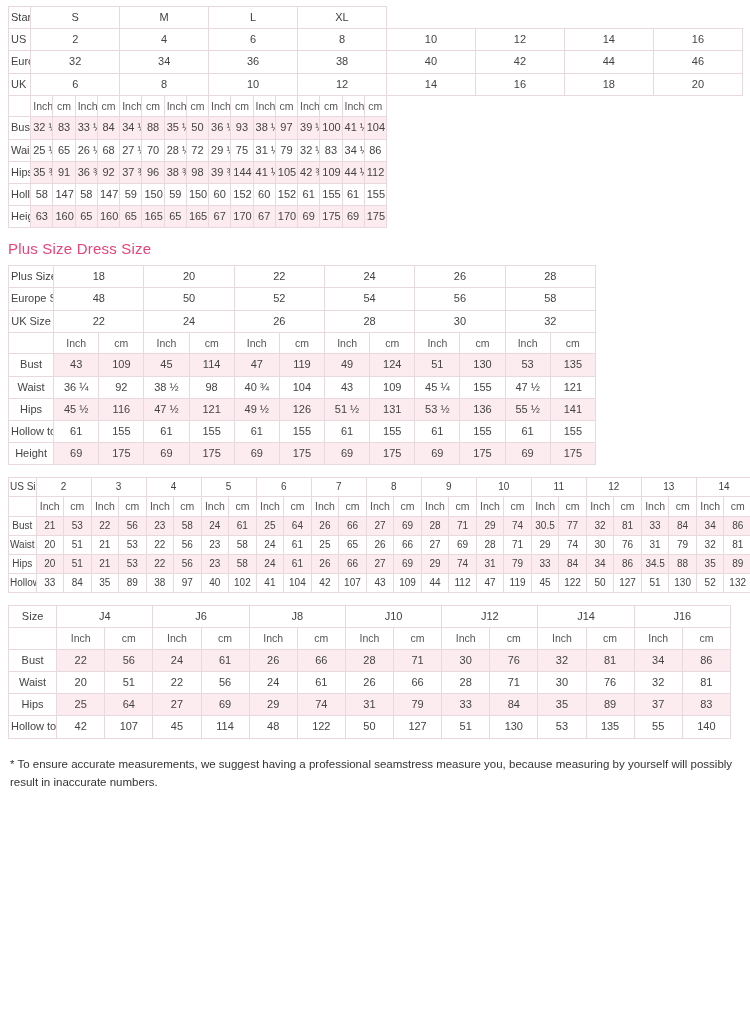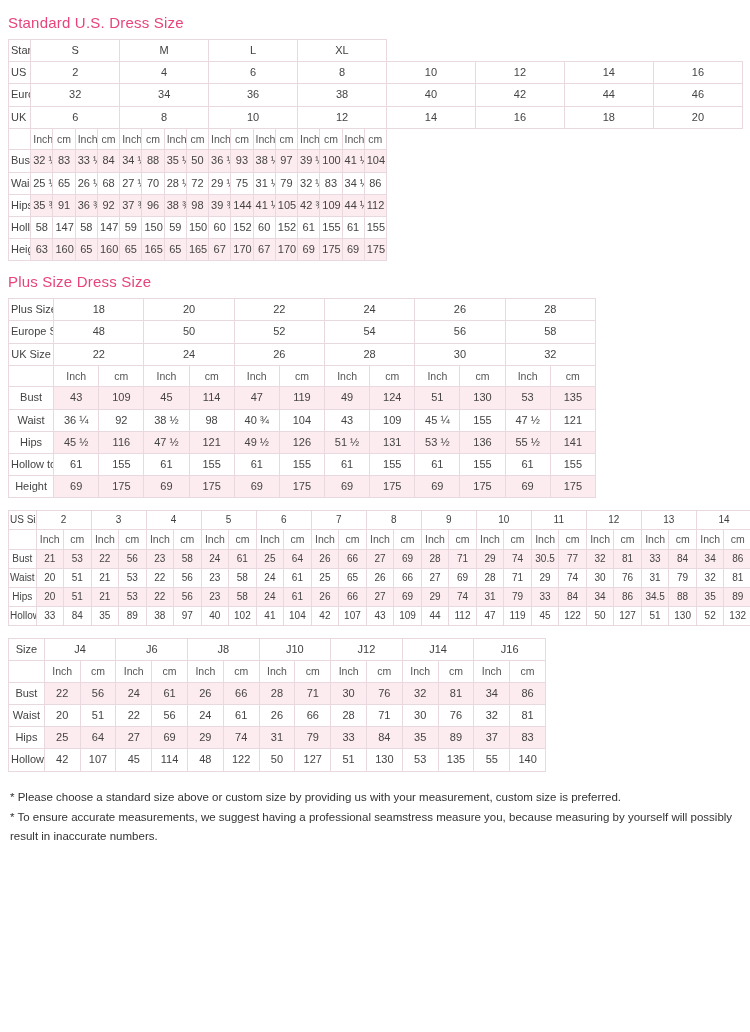--- a/index.html
+++ b/index.html
@@ -62,35 +62,34 @@
     font-size: 10.5px;
   }
   .tbl-wrap {
     margin: 0 0 12px 6px;
   }
   
   #standard-table { width: 735px; }
   #plus-table { width: 588px; }
   #flower-table { width: 744px; font-size: 10px; }
   #flower-table td { padding: 3px 1px; }
-  #junior-table { width: 538px; }
+  #junior-table { width: 723px; }
   .notes {
     margin: 16px 6px 0 8px;
     font-size: 11.5px;
     color: #333;
     line-height: 1.65;
   }
   .notes p { margin: 0 0 2px 0; }
 </style>
 </head>
 <body>
 
 <div class="page">
 
-  <h2 class="section-title">Standard U.S. Dress Size</h2>
   <div class="tbl-wrap">
     <table class="size-table" id="standard-table">
       <tbody>
           <tr>
             <td class="hdr">Standard Size</td>
             <td class="hdr" colspan="4">S</td>
             <td class="hdr" colspan="4">M</td>
             <td class="hdr" colspan="4">L</td>
             <td class="hdr" colspan="4">XL</td>
           </tr>
@@ -634,17 +633,16 @@
             <td class="white">53</td>
             <td class="white">135</td>
             <td class="white">55</td>
             <td class="white">140</td>
           </tr>
         </tbody>
     </table>
   </div>
 
   <div class="notes">
-    <p>* Please choose a standard size above or custom size by providing us with your measurement, custom size is preferred.</p>
     <p>* To ensure accurate measurements, we suggest having a professional seamstress measure you, because measuring by yourself will possibly result in inaccurate numbers.</p>
   </div>
 
 </div>
 
 </body></html>

